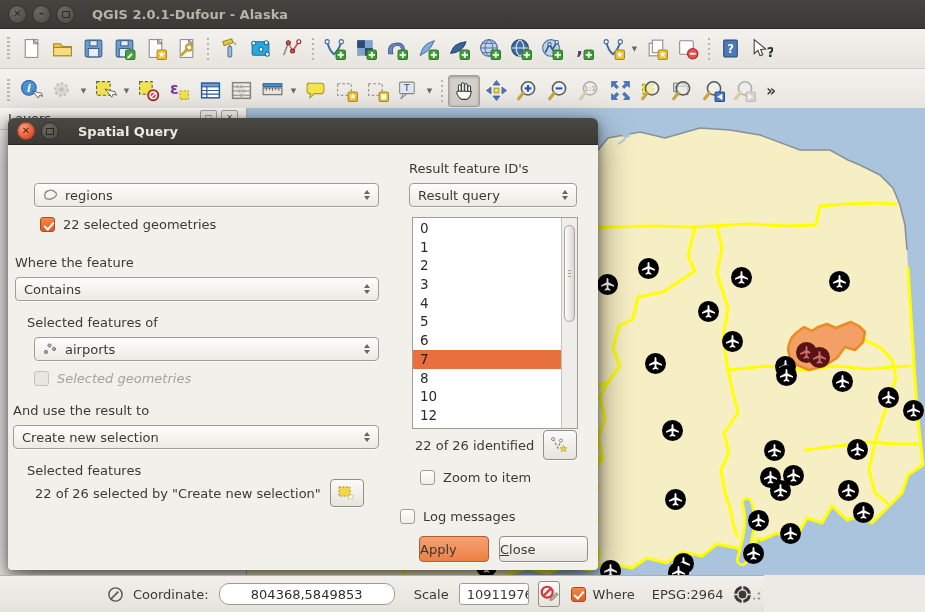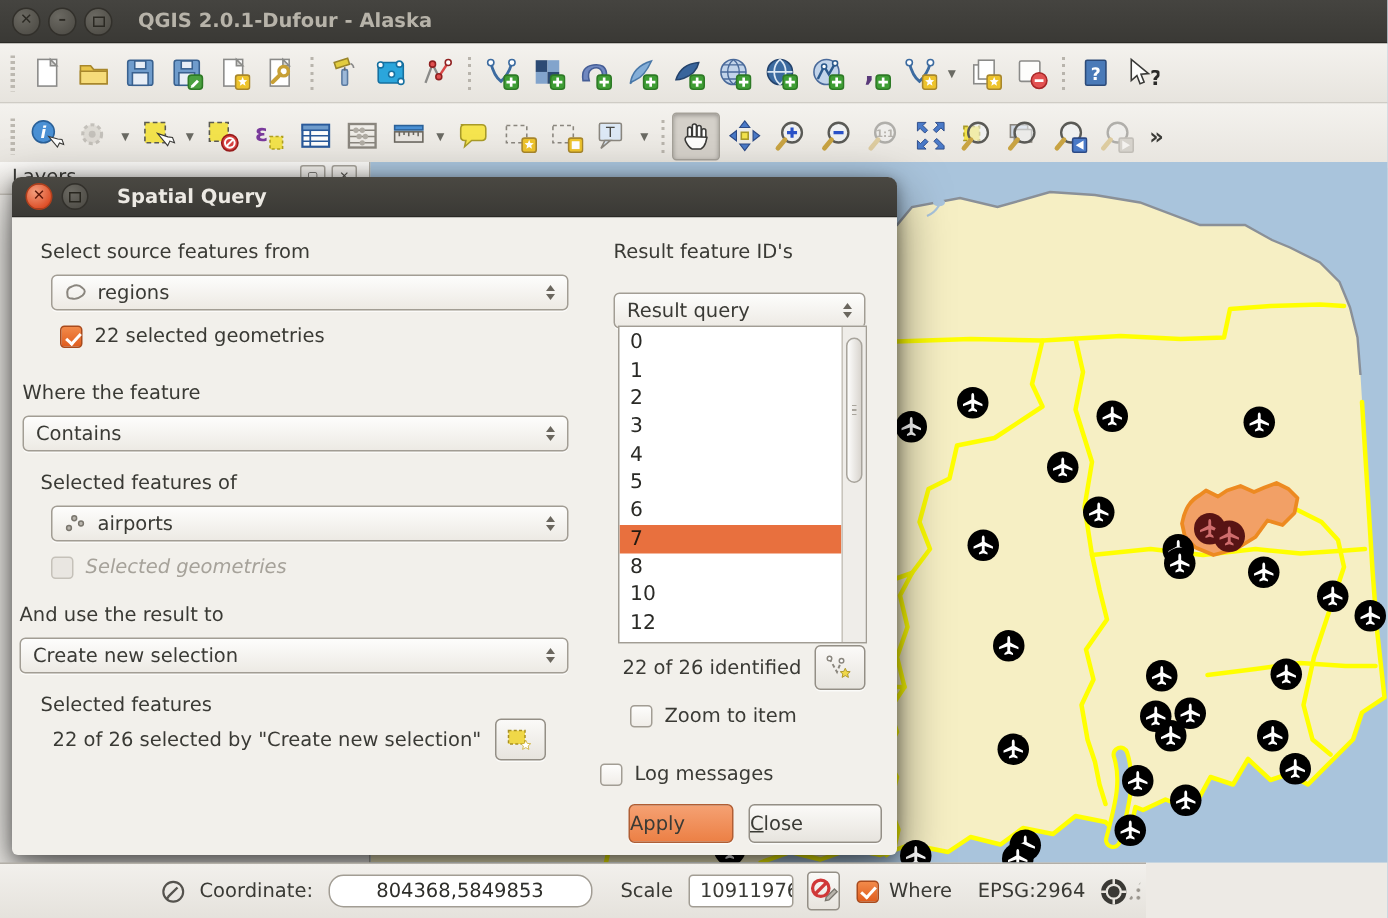--- a/index.html
+++ b/index.html
@@ -686,21 +686,20 @@
     </div>
 
   <div class="dialog">
     <div class="dlg-titlebar">
       <div class="dlg-close">✕</div>
       <div class="dlg-max"></div>
       <div class="dlg-title">Spatial Query</div>
     </div>
     <div class="dlg-body">
 
-      <div class="lbl" style="left:19px;top:16px;">Select source features from</div>
       <div class="combo" style="left:26px;top:38px;width:345px;">
         <svg width="16" height="14" viewBox="0 0 16 14">
           <path d="M2 9 Q1 4 5 3 Q9 1 12 4 Q15 6 12 9 Q8 12 5 11 Q2 11 2 9 Z" fill="none" stroke="#8a867e" stroke-width="1.3"></path>
         </svg>
         <span class="ctext">regions</span>
         <span class="spin">
             <i class="up"></i>
             <i class="down"></i>
           </span>
       </div>
@@ -748,21 +747,21 @@
       <div class="lbl" style="left:19px;top:318px;">Selected features</div>
       <div class="lbl" style="left:27px;top:341px;">22 of 26 selected by "Create new selection"</div>
       <div class="iconbtn" style="left:322px;top:334px;width:34px;height:28px;">
         <svg width="20" height="20" viewBox="0 0 20 20">
           <rect x="2" y="4" width="11" height="9" fill="#f0d848" stroke="#a89020" stroke-dasharray="2 1.5"></rect>
           <path d="M13.5 10.5 l1 2.1 2.3.2 -1.7 1.5 .5 2.3 -2.1-1.2 -2.1 1.2 .5-2.3 -1.7-1.5 2.3-.2z" fill="#fff" stroke="#c8a820" stroke-width=".5"></path>
         </svg>
       </div>
 
       <div class="lbl" style="left:401px;top:16px;">Result feature ID's</div>
-      <div class="combo" style="left:401px;top:38px;width:168px;margin-top:12px;">
+      <div class="combo" style="left:401px;top:38px;width:168px;">
         <span class="ctext">Result query</span>
         <span class="spin">
             <i class="up"></i>
             <i class="down"></i>
           </span>
       </div>
       <div class="listbox" style="left:404px;top:72px;width:164px;height:210px;">
         <div class="items" id="resultItems">
             <div class="item">0</div>
             <div class="item">1</div>

